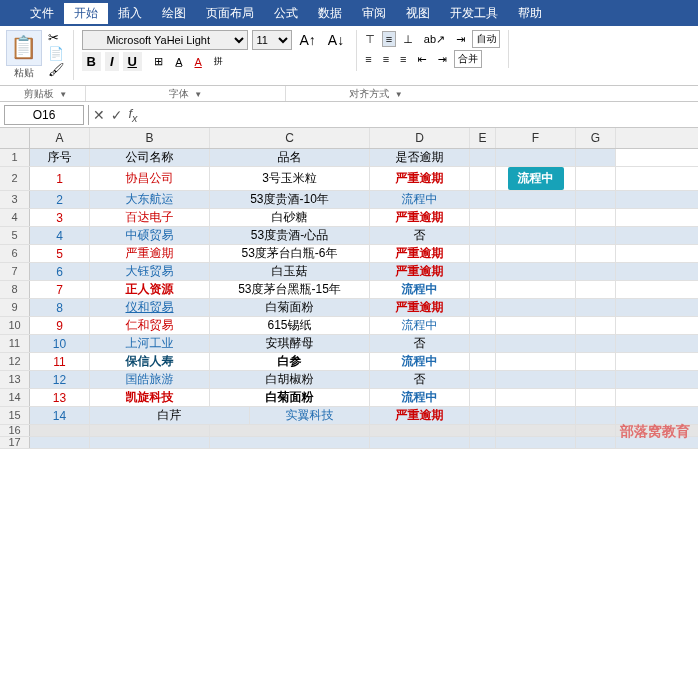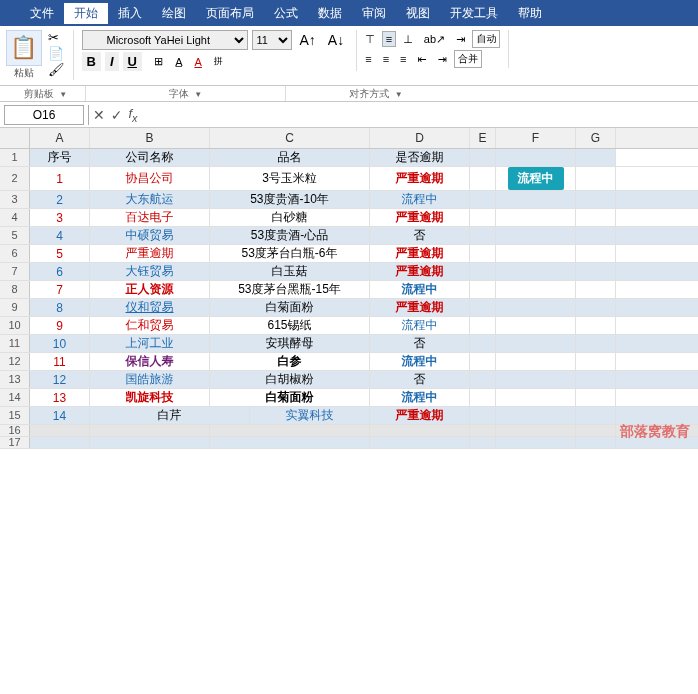--- a/index.html
+++ b/index.html
@@ -337,21 +337,21 @@
         <div class="cell col-b" style="color: rgb(31, 107, 176);">上河工业</div>
         <div class="cell col-c">安琪酵母</div>
         <div class="cell col-d">否</div>
         <div class="cell col-e"></div>
         <div class="cell col-f"></div>
         <div class="cell col-g"></div>
       </div>
       <div class="grid-row row-odd">
         <div class="row-num">12</div>
         <div class="cell col-a" style="color: rgb(204, 0, 0);">11</div>
-        <div class="cell col-b" style="color: #701a75; font-weight: bold;">保信人寿</div>
+        <div class="cell col-b" style="color: #0c4a6e; font-weight: bold;">保信人寿</div>
         <div class="cell col-c" style="font-weight: bold;">白参</div>
         <div class="cell col-d" style="color: rgb(31, 107, 176); font-weight: bold;">流程中</div>
         <div class="cell col-e"></div>
         <div class="cell col-f"></div>
         <div class="cell col-g"></div>
       </div>
       <div class="grid-row row-even">
         <div class="row-num">13</div>
         <div class="cell col-a" style="color: rgb(31, 107, 176);">12</div>
         <div class="cell col-b" style="color: rgb(31, 107, 176);">国皓旅游</div>

